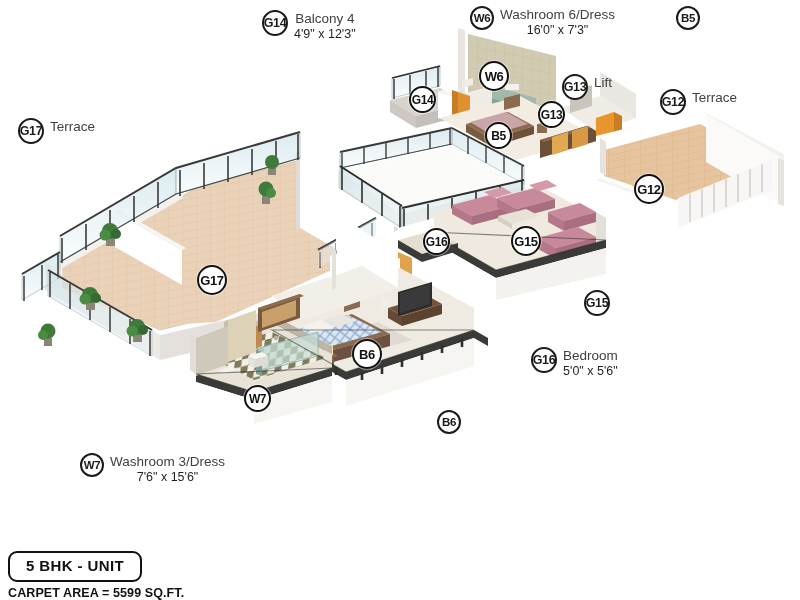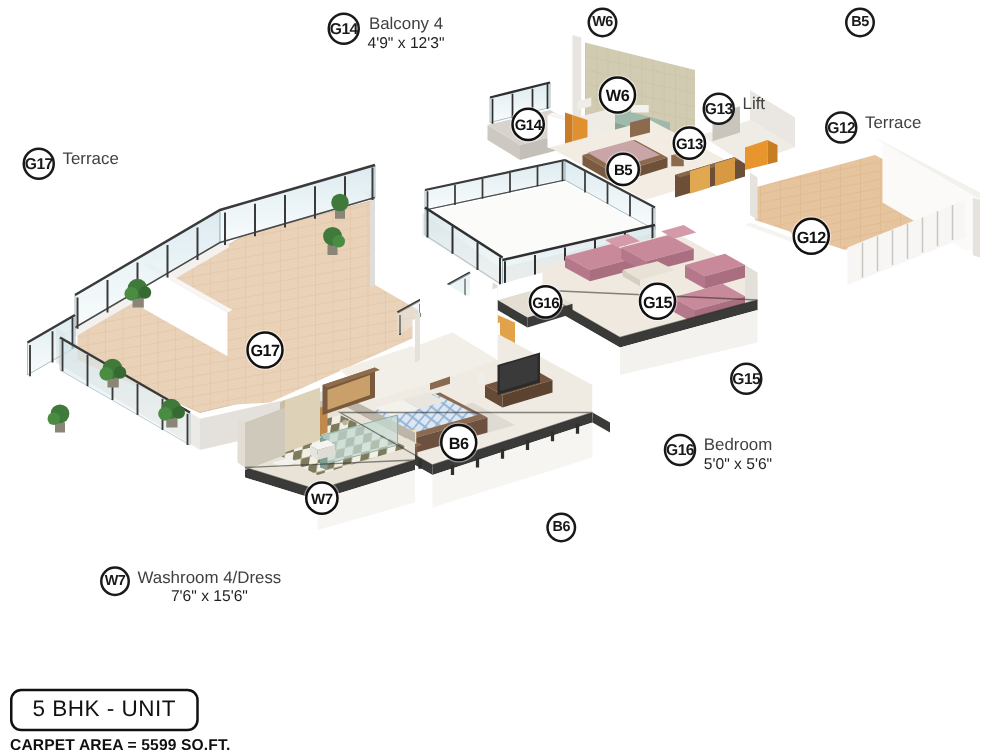--- a/index.html
+++ b/index.html
@@ -39,21 +39,21 @@
     box-shadow:0 0 0 1px rgba(255,255,255,.45);
   }
   .marker.s{width:27px;height:27px;font-size:12px;border-width:2.4px;}
 
   
   #legend{position:absolute;left:8px;top:551px;}
   #unitbox{
     border:2px solid #111;border-radius:9px;
     padding:4px 16px 5px 16px;display:inline-block;background:#fff;
   }
-  #unitbox span{font-size:18px;font-weight:normal;color:#111;letter-spacing:.4px;}
+  #unitbox span{font-size:15px;font-weight:bold;color:#111;letter-spacing:.4px;}
   #carpet{margin-top:4px;font-size:12.5px;font-weight:bold;color:#111;letter-spacing:.1px;}
 </style>
 </head>
 <body>
 
 <div id="stage">
 
   <svg id="plan-svg" width="800" height="600" viewBox="0 0 800 600" style="position:absolute;left:0;top:0;">
     <defs>
       <pattern id="tileTerr" width="14" height="8" patternUnits="userSpaceOnUse" patternTransform="skewY(-10)">
@@ -519,20 +519,24 @@
   <div id="callouts">
       <div class="callout" style="left: 262px; top: 10px;">
         <div class="badge">G14</div>
         <div class="ctext ctr">
           <div class="cname">Balcony 4</div>
           <div class="cdim">4'9" x 12'3"</div>
         </div>
       </div>
       <div class="callout" style="left: 470px; top: 6px;">
         <div class="badge sm">W6</div>
+        <div class="ctext ctr">
+          <div class="cname">Washroom 6/Dress</div>
+          <div class="cdim">16'0" x 7'3"</div>
+        </div>
       </div>
       <div class="callout" style="left: 676px; top: 6px;">
         <div class="badge sm">B5</div>
       </div>
       <div class="callout" style="left: 562px; top: 74px;">
         <div class="badge">G13</div>
         <div class="ctext">
           <div class="cname">Lift</div>
         </div>
       </div>
@@ -557,21 +561,21 @@
           <div class="cname">Bedroom</div>
           <div class="cdim">5'0" x 5'6"</div>
         </div>
       </div>
       <div class="callout" style="left: 437px; top: 410px;">
         <div class="badge sm">B6</div>
       </div>
       <div class="callout" style="left: 80px; top: 453px;">
         <div class="badge sm">W7</div>
         <div class="ctext ctr">
-          <div class="cname">Washroom 4/Dress</div>
+          <div class="cname">Washroom 3/Dress</div>
           <div class="cdim">7'6" x 15'6"</div>
         </div>
       </div>
     </div>
 
   <div id="legend">
     <div id="unitbox">
       <span>5 BHK - UNIT</span>
     </div>
     <div id="carpet">CARPET AREA = 5599 SQ.FT.</div>

